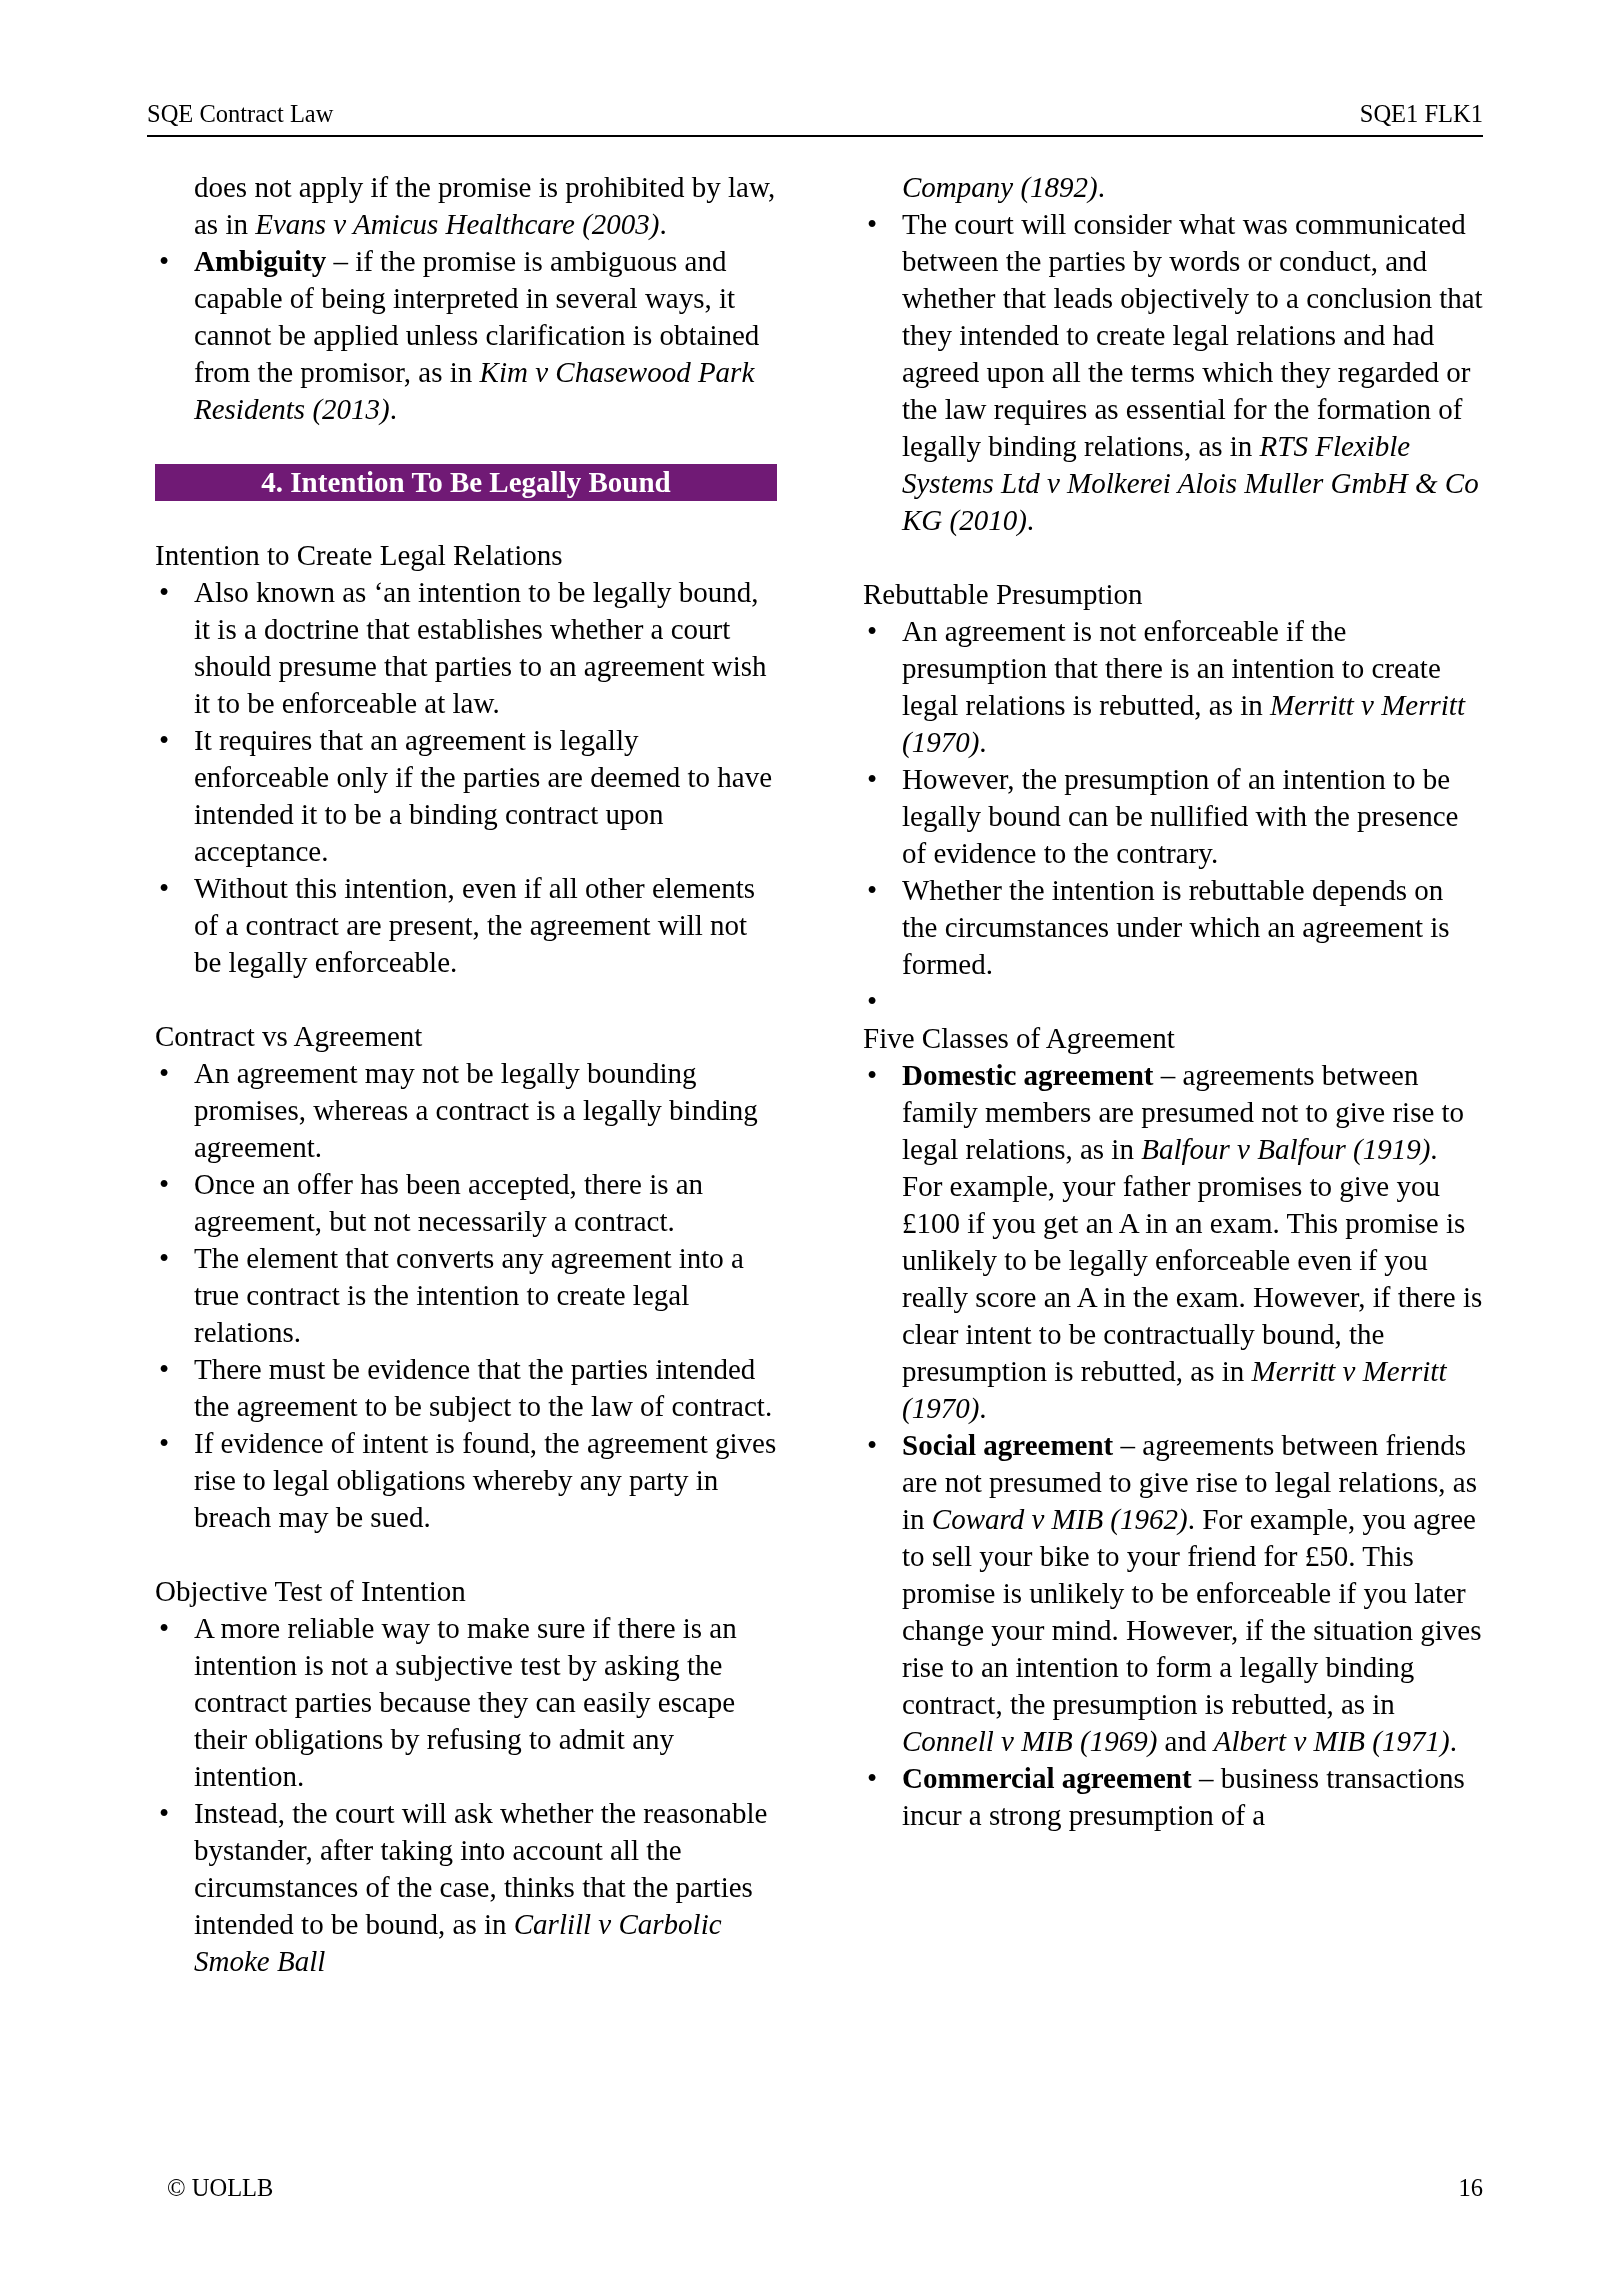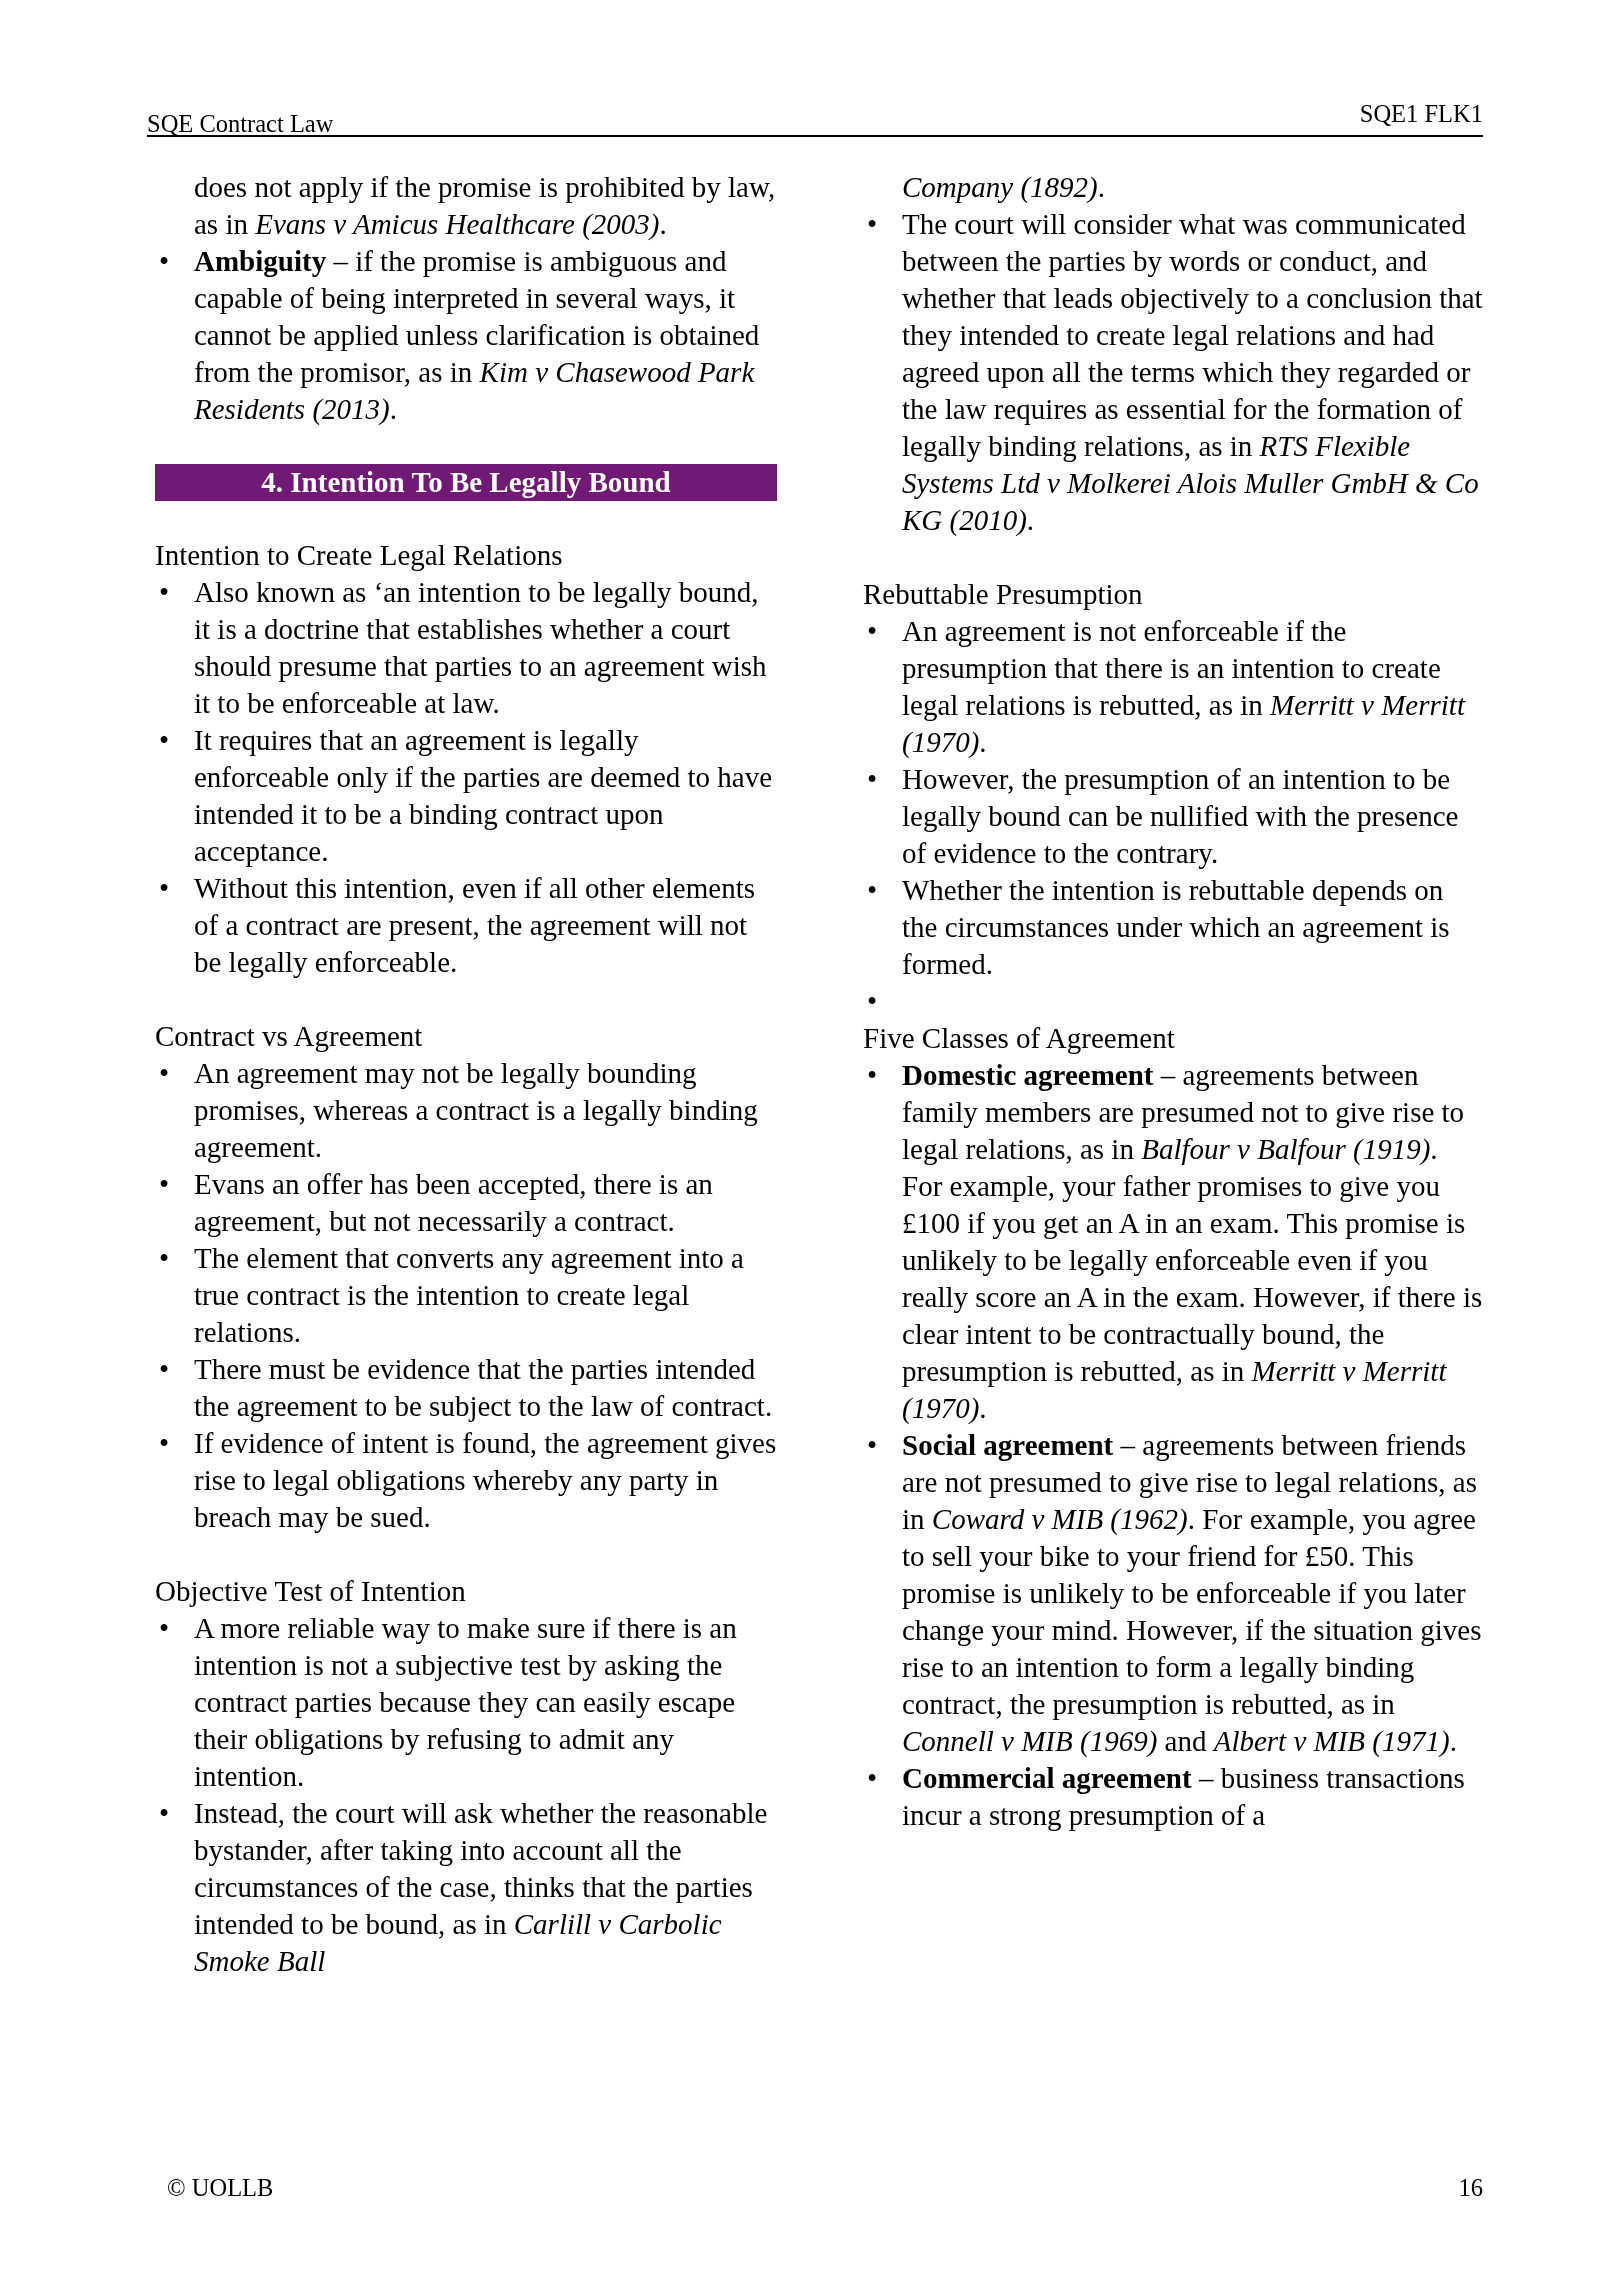--- a/index.html
+++ b/index.html
@@ -1,20 +1,20 @@
 <!DOCTYPE html>
 <html><head>
 <meta charset="utf-8">
 <style>
   html, body { margin: 0; padding: 0; background: #ffffff; }
   body { width: 1620px; height: 2293px; position: relative; overflow: hidden;
          font-family: "Liberation Serif", serif; color: #000; }
   .hdr { position: absolute; top: 98px; left: 147px; width: 1336px; height: 37px;
          border-bottom: 2px solid #000; font-size: 24.5px; }
-  .hdr .l { position: absolute; left: 0; top: 12px; text-align: center; }
+  .hdr .l { position: absolute; left: 0; top: 2px; text-align: center; }
   .hdr .r { position: absolute; right: 0; top: 2px; margin-left: 24px; }
   .ftr { position: absolute; top: 2174px; left: 147px; width: 1336px; font-size: 24.5px; }
   .ftr .l { position: absolute; left: 0; margin-left: 20px; }
   .ftr .r { position: absolute; right: 0; }
   .col { position: absolute; top: 169px; font-size: 29px; line-height: 37px; }
   .col.left { left: 147px; width: 622px; margin-left: 8px; }
   .col.right { left: 863px; width: 622px; }
   .banner { background: #701a75; color: #fff; font-weight: bold; text-align: center;
             height: 37px; line-height: 37px; margin: 36px 0 36px 0; font-size: 29px; }
   .h { font-weight: normal; }
@@ -47,21 +47,21 @@
   <ul>
     <li><span class="bul">•</span><span>Also known as ‘an intention to be legally bound, it is a doctrine that establishes whether a court should presume that parties to an agreement wish it to be enforceable at law.</span></li>
     <li><span class="bul">•</span><span>It requires that an agreement is legally enforceable only if the parties are deemed to have intended it to be a binding contract upon acceptance.</span></li>
     <li><span class="bul">•</span><span>Without this intention, even if all other elements of a contract are present, the agreement will not be legally enforceable.</span></li>
   </ul>
   <div class="gap"></div>
 
   <div class="h">Contract vs Agreement</div>
   <ul>
     <li><span class="bul">•</span><span>An agreement may not be legally bounding promises, whereas a contract is a legally binding agreement.</span></li>
-    <li><span class="bul">•</span><span>Evans an offer has been accepted, there is an agreement, but not necessarily a contract.</span></li>
+    <li><span class="bul">•</span><span>Once an offer has been accepted, there is an agreement, but not necessarily a contract.</span></li>
     <li><span class="bul">•</span><span>The element that converts any agreement into a true contract is the intention to create legal relations.</span></li>
     <li><span class="bul">•</span><span>There must be evidence that the parties intended the agreement to be subject to the law of contract.</span></li>
     <li><span class="bul">•</span><span>If evidence of intent is found, the agreement gives rise to legal obligations whereby any party in breach may be sued.</span></li>
   </ul>
   <div class="gap"></div>
 
   <div class="h">Objective Test of Intention</div>
   <ul>
     <li><span class="bul">•</span><span>A more reliable way to make sure if there is an intention is not a subjective test by asking the contract parties because they can easily escape their obligations by refusing to admit any intention.</span></li>
     <li><span class="bul">•</span><span>Instead, the court will ask whether the reasonable bystander, after taking into account all the circumstances of the case, thinks that the parties intended to be bound, as in </span><i>Carlill v Carbolic Smoke Ball</i></li>

